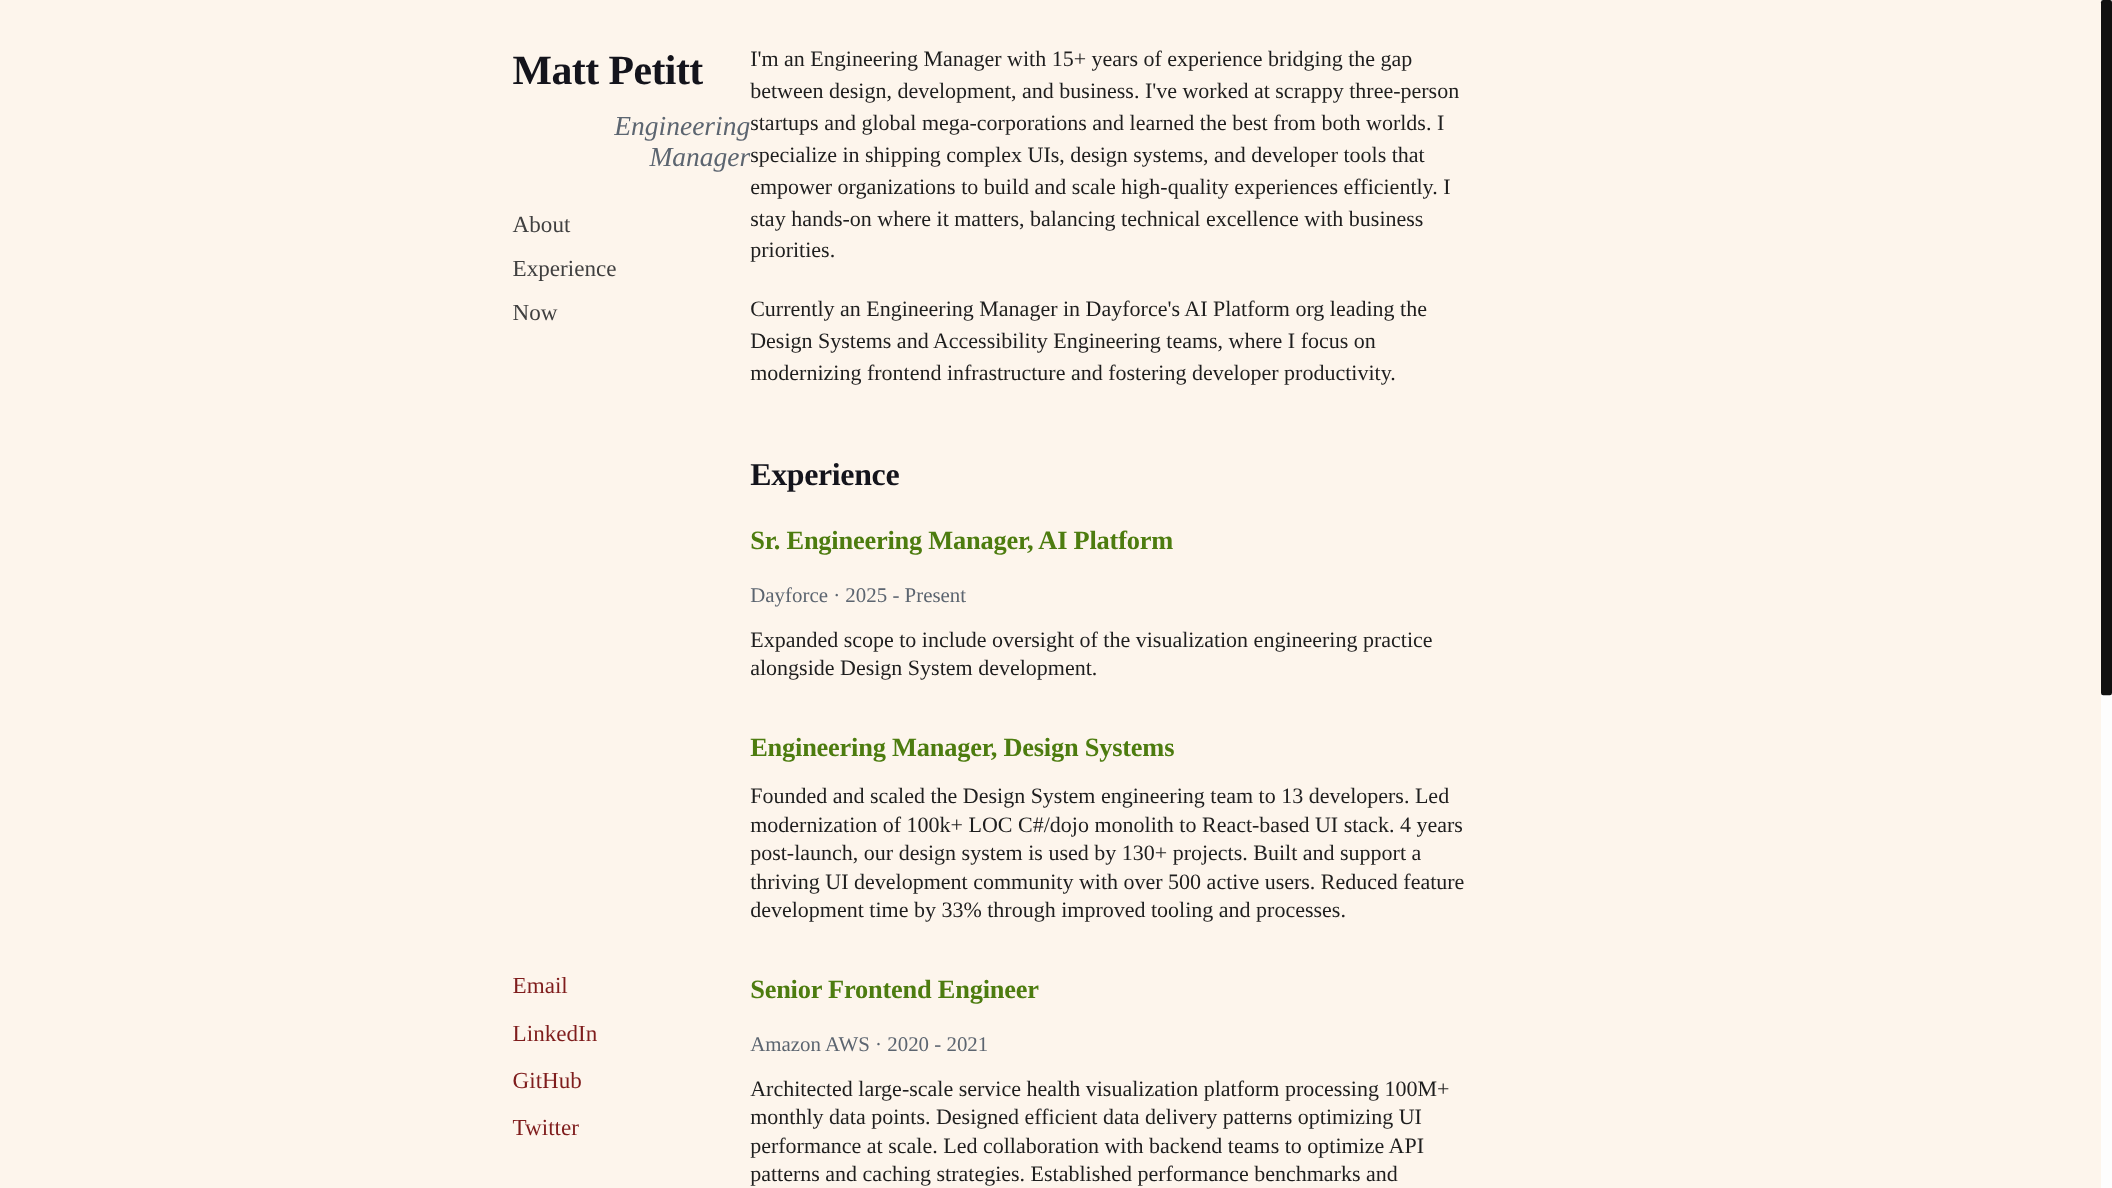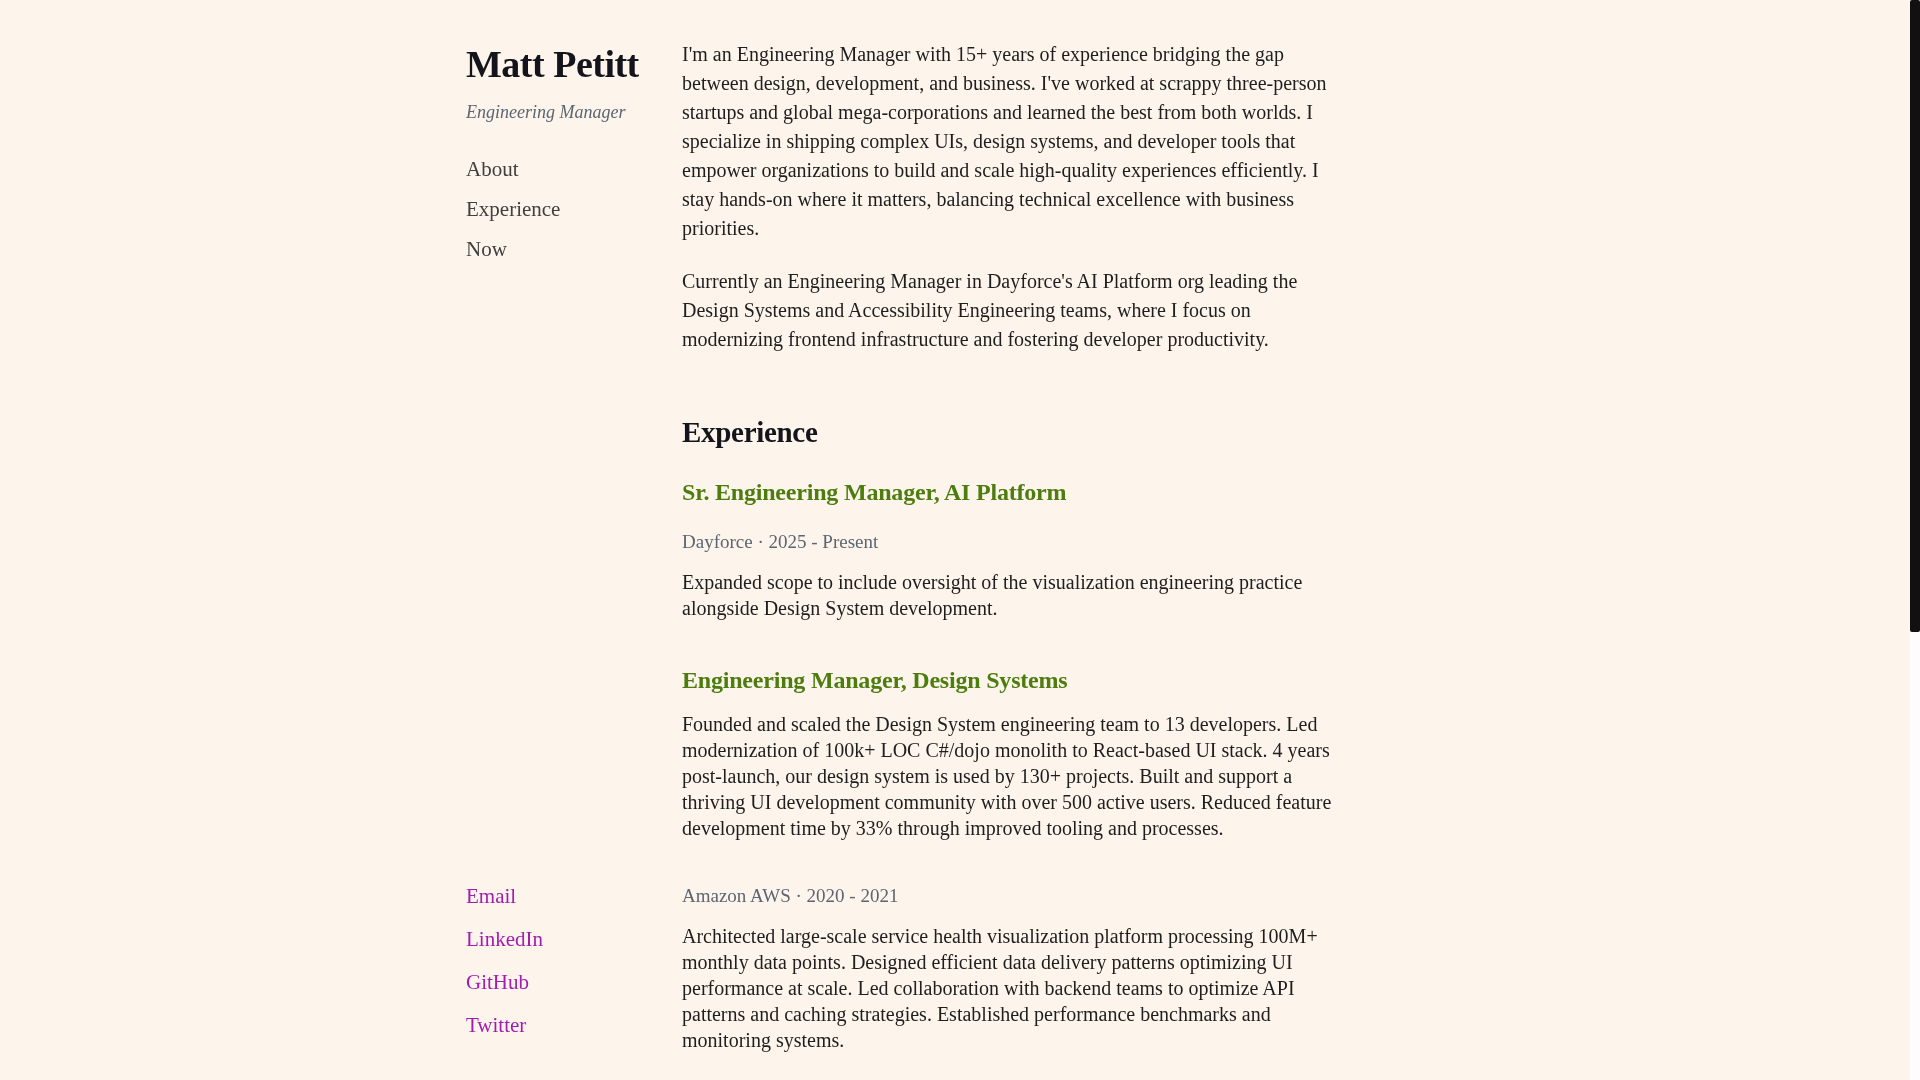--- a/index.html
+++ b/index.html
@@ -15,31 +15,31 @@
   
   .sidebar-top {
     position: absolute; left: 466px; top: 44px; width: 216px;
   }
   .name {
     font-size: 38px; font-weight: 700; color: #14141C;
     letter-spacing: -0.5px; line-height: 1.1;
   }
   .subtitle {
     margin-top: 16px; font-style: italic;
-    font-size: 18px; color: #5C6570;
+    font-size: 25px; color: #5C6570; text-align: right;
   }
   .nav { margin-top: 34px; list-style: none; }
   .nav-item { margin-bottom: 15px; }
   .nav-link {
     font-size: 21px; color: #404040; text-decoration: none; cursor: pointer;
   }
   .sidebar-social { position: absolute; left: 466px; top: 884px; }
   .social-item { margin-bottom: 18px; }
   .social-link {
-    font-size: 21px; color: #a21caf; text-decoration: none; cursor: pointer;
+    font-size: 21px; color: #7f1d1d; text-decoration: none; cursor: pointer;
   }
 
   
   .main {
     position: absolute; left: 682px; top: 40px; width: 672px;
   }
   .about-p {
     font-size: 20px; line-height: 29px; color: #1E1E1E;
     margin-bottom: 24px;
   }
@@ -124,20 +124,21 @@
         <p class="job-meta">Dayforce · 2025 - Present</p>
         <p class="job-desc">Expanded scope to include oversight of the visualization engineering practice alongside Design System development.</p>
       </article>
 
       <article class="job">
         <h3 class="job-title">Engineering Manager, Design Systems</h3>
         <p class="job-desc">Founded and scaled the Design System engineering team to 13 developers. Led modernization of 100k+ LOC C#/dojo monolith to React-based UI stack. 4 years post-launch, our design system is used by 130+ projects. Built and support a thriving UI development community with over 500 active users. Reduced feature development time by 33% through improved tooling and processes.</p>
       </article>
 
       <article class="job">
+        <h3 class="job-title">Senior Frontend Engineer</h3>
         <p class="job-meta">Amazon AWS · 2020 - 2021</p>
         <p class="job-desc">Architected large-scale service health visualization platform processing 100M+ monthly data points. Designed efficient data delivery patterns optimizing UI performance at scale. Led collaboration with backend teams to optimize API patterns and caching strategies. Established performance benchmarks and monitoring systems.</p>
       </article>
 
     </section>
 
   </main>
 
   <div class="scrollbar-track">
     <div class="scrollbar-thumb"></div>

